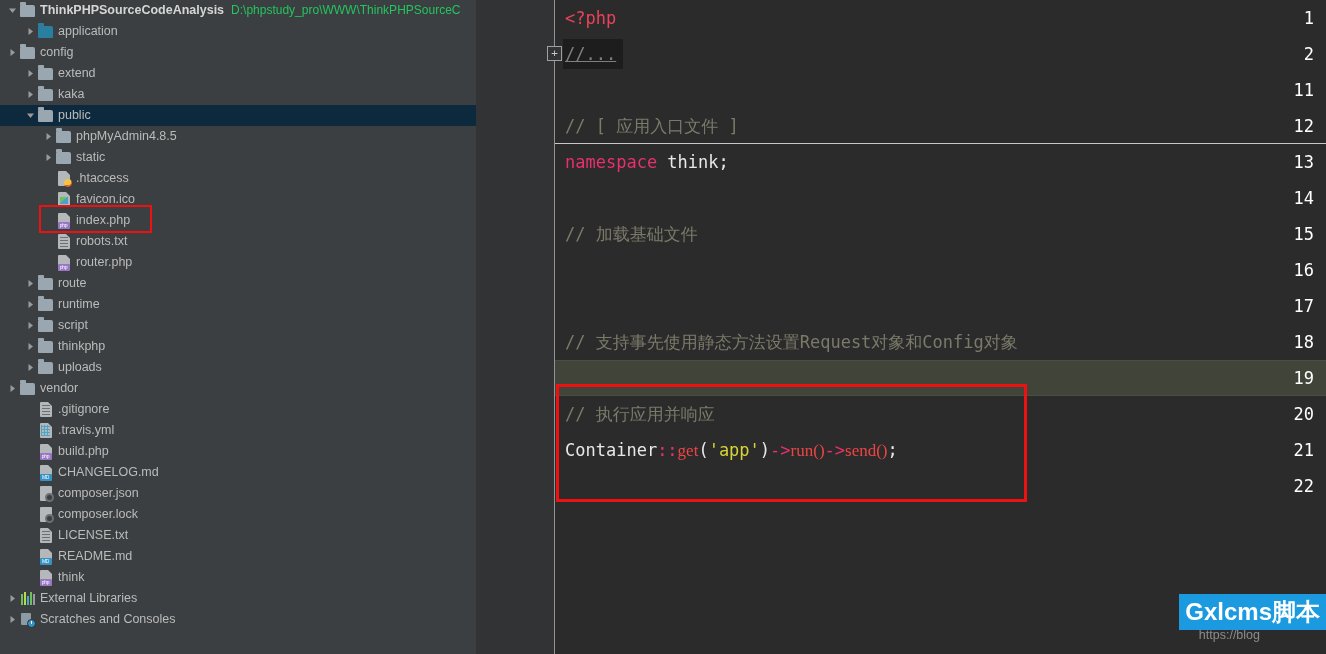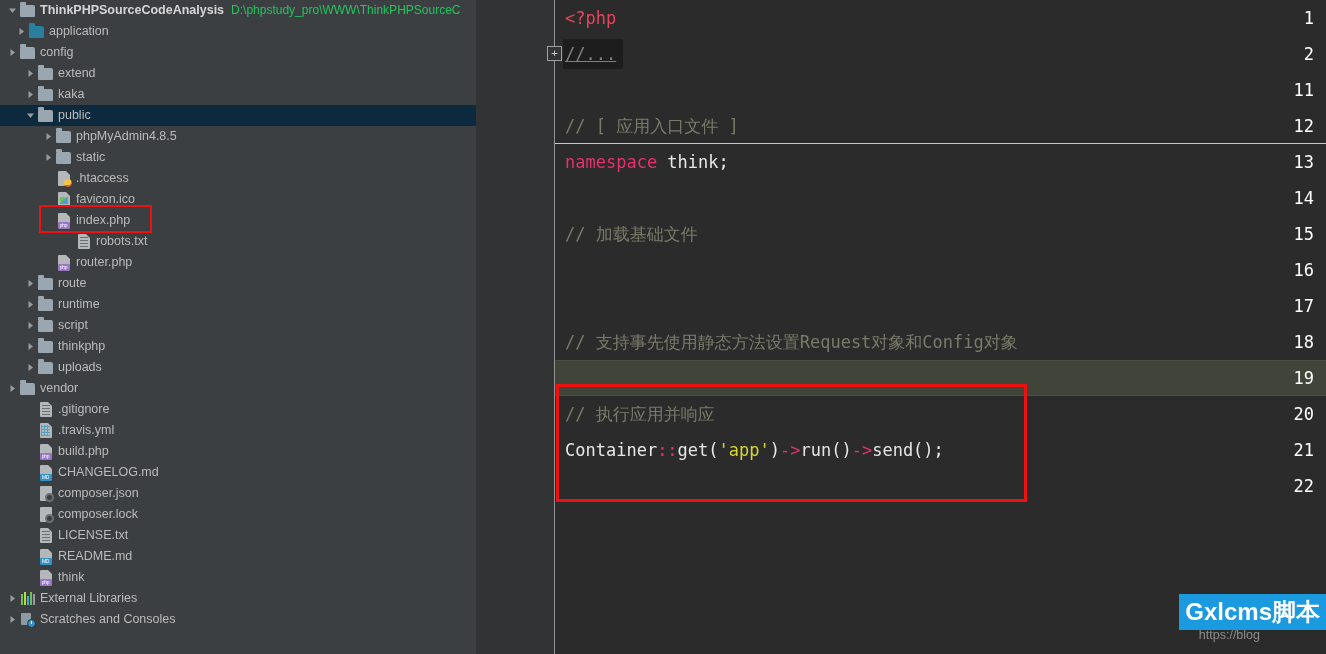--- a/index.html
+++ b/index.html
@@ -221,21 +221,21 @@
     line-height: 36px;
     white-space: pre;
     font-family: "DejaVu Sans Mono", monospace;
   }
   .php  { color: #e8435a; }
   .pink { color: #e8306d; }
   .cmt  { color: #808080; }
   .cmt2 { color: #7a7a6a; }
   .str  { color: #d8d337; }
   .txt  { color: #e8e8e8; }
-  .grn  { color: #e5e5e5; }
+  .grn  { color: #ef4444; font-family: Liberation Serif, serif; }
   .arr  { color: #e8306d; }
   .hl   { background: #6b6b1f; }
   .ul   { text-decoration: underline; }
 
   #curline {
     position: absolute; left: 0; right: 0;
     height: 36px;
     background: #414438;
     border-top: 1px solid #4b4e42;
     border-bottom: 1px solid #4b4e42;
@@ -304,21 +304,21 @@
             <svg width="9" height="9" viewBox="0 0 9 9">
               <path d="M1 2.5 L8 2.5 L4.5 7 Z" fill="#9a9a9a"></path>
             </svg>
           </span>
           <span class="ico">
             <span class="folder"></span>
           </span>
           <span class="lbl bold">ThinkPHPSourceCodeAnalysis</span>
           <span class="path">D:\phpstudy_pro\WWW\ThinkPHPSourceC</span>
         </div>
-        <div class="row" style="padding-left:15px">
+        <div class="row" style="padding-left:24px">
           <span class="arrow">
             <svg width="9" height="9" viewBox="0 0 9 9">
               <path d="M2.5 1 L2.5 8 L7 4.5 Z" fill="#9a9a9a"></path>
             </svg>
           </span>
           <span class="ico">
             <span class="folder blue"></span>
           </span>
           <span class="lbl">application</span>
         </div>
@@ -404,21 +404,21 @@
         </div>
         <div class="row" style="padding-left:42px">
           <span class="arrow"></span>
           <span class="ico">
             <span class="file">
               <span class="tag php">php</span>
             </span>
           </span>
           <span class="lbl">index.php</span>
         </div>
-        <div class="row" style="padding-left:62px">
+        <div class="row" style="padding-left:42px">
           <span class="arrow"></span>
           <span class="ico">
             <span class="file txt">
               <span class="lines">
                 <i></i>
                 <i></i>
                 <i></i>
                 <i></i>
               </span>
             </span>

